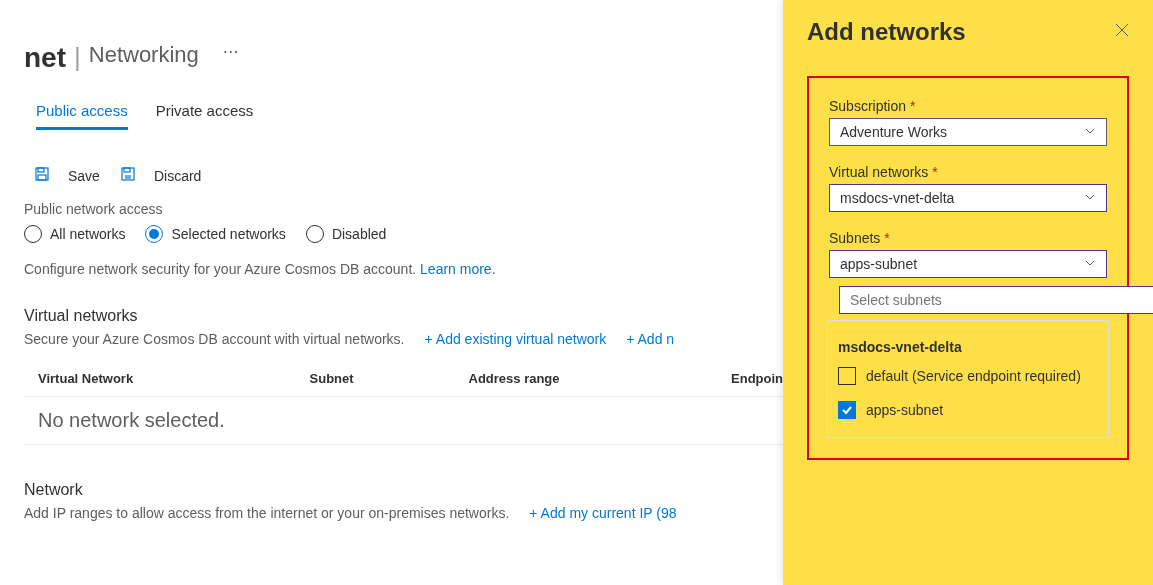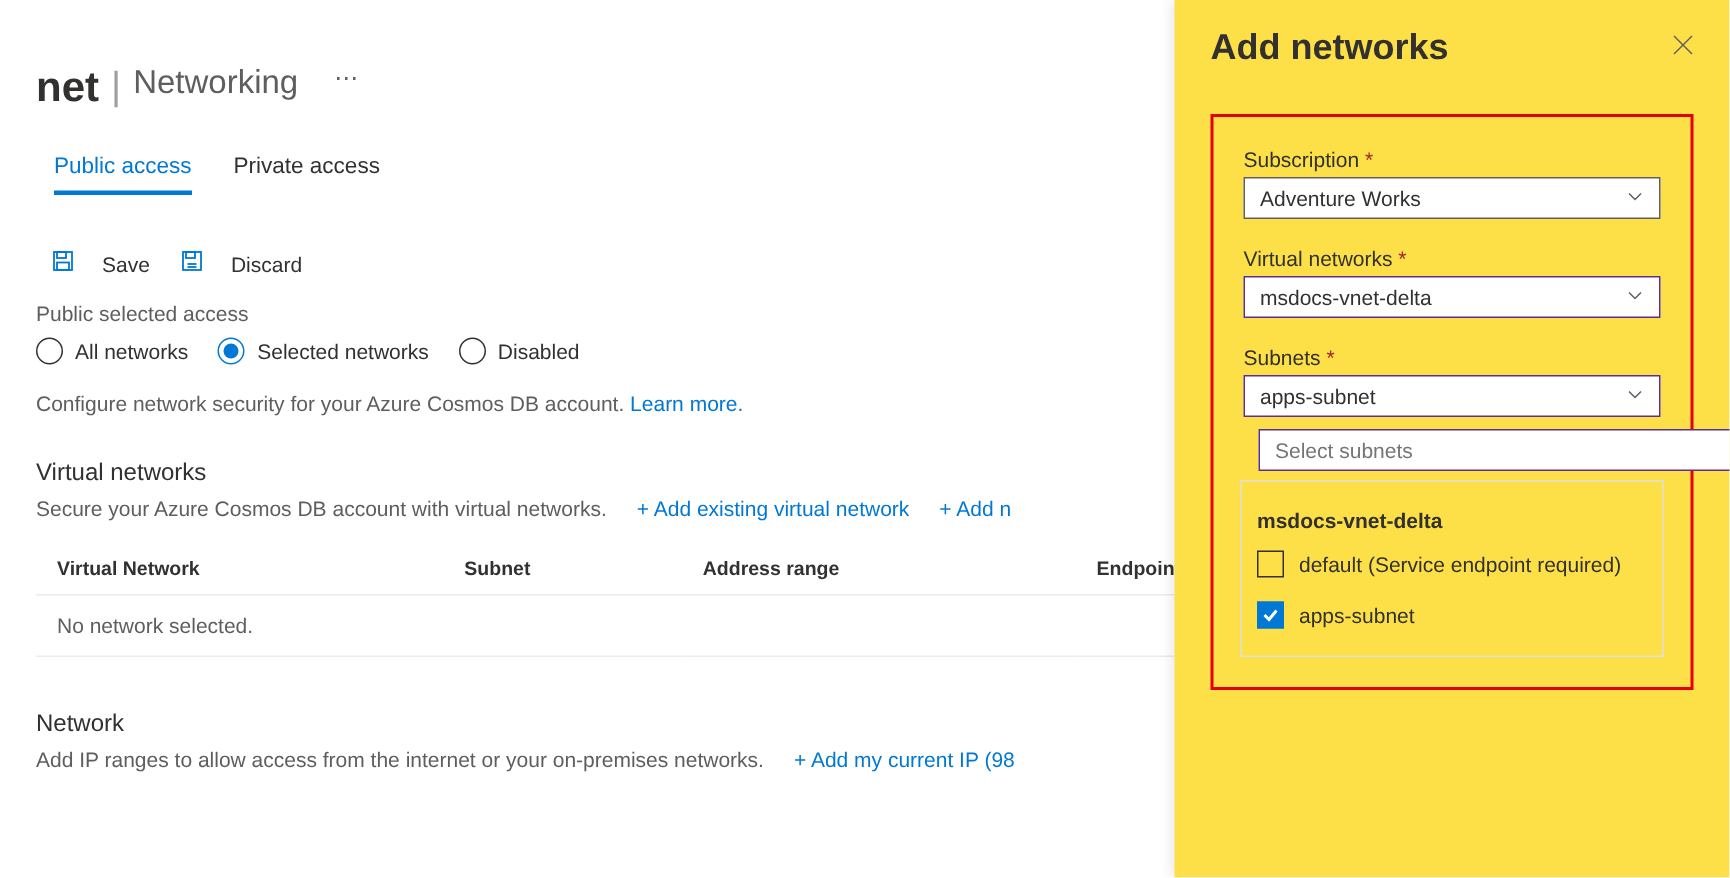--- a/index.html
+++ b/index.html
@@ -33,21 +33,21 @@
     
     .section-title { font-size: 16px; color: #323130; margin-bottom: 6px; }
     .section-desc { font-size: 14px; color: #605e5c; margin-bottom: 10px; }
     .vnet-actions-row { display: flex; align-items: baseline; gap: 20px; }
     .vnet-actions-row .section-desc { margin-bottom: 0; }
     .add-link { color: #0078d4; font-size: 14px; cursor: pointer; }
     .plus { font-weight: 400; }
     
     table { width: 100%; margin-top: 14px; border-collapse: collapse; }
     th { text-align: left; font-size: 13px; font-weight: 600; padding: 10px 14px; border-bottom: 1px solid #edebe9; }
-    td { padding: 12px 14px; font-size: 14px; border-bottom: 1px solid #edebe9; color: #605e5c; }
+    td { padding: 12px 14px; font-size: 20px; border-bottom: 1px solid #edebe9; color: #605e5c; }
     
     .firewall-section { margin-top: 36px; }
     .fw-row { display: flex; align-items: baseline; gap: 20px; }
     
     
     .right-panel { position: absolute; top: 0; right: 0; width: 370px; height: 585px; background: #fde047; box-shadow: -2px 0 8px rgba(0,0,0,0.1); padding: 18px 24px; }
     .panel-header { display: flex; justify-content: space-between; align-items: center; margin-bottom: 40px; }
     .panel-title { font-size: 24px; font-weight: 600; }
     .close-x { font-size: 16px; cursor: pointer; color: #605e5c; }
     
@@ -104,21 +104,21 @@
             <rect x="2" y="2" width="12" height="12"></rect>
             <rect x="4" y="2" width="6" height="4"></rect>
             <line x1="5" y1="10" x2="11" y2="10"></line>
             <line x1="5" y1="12" x2="11" y2="12"></line>
           </svg>
       </span>
       <span>Discard</span>
     </button>
   </div>
 
-  <div class="section-label">Public selected access</div>
+  <div class="section-label">Public network access</div>
   <div class="radio-row">
     <label class="radio-opt">
       <span class="radio-circle"></span>
       <span>All networks</span>
     </label>
     <label class="radio-opt">
       <span class="radio-circle selected">
           <span class="radio-dot"></span>
         </span>
       <span>Selected networks</span>

